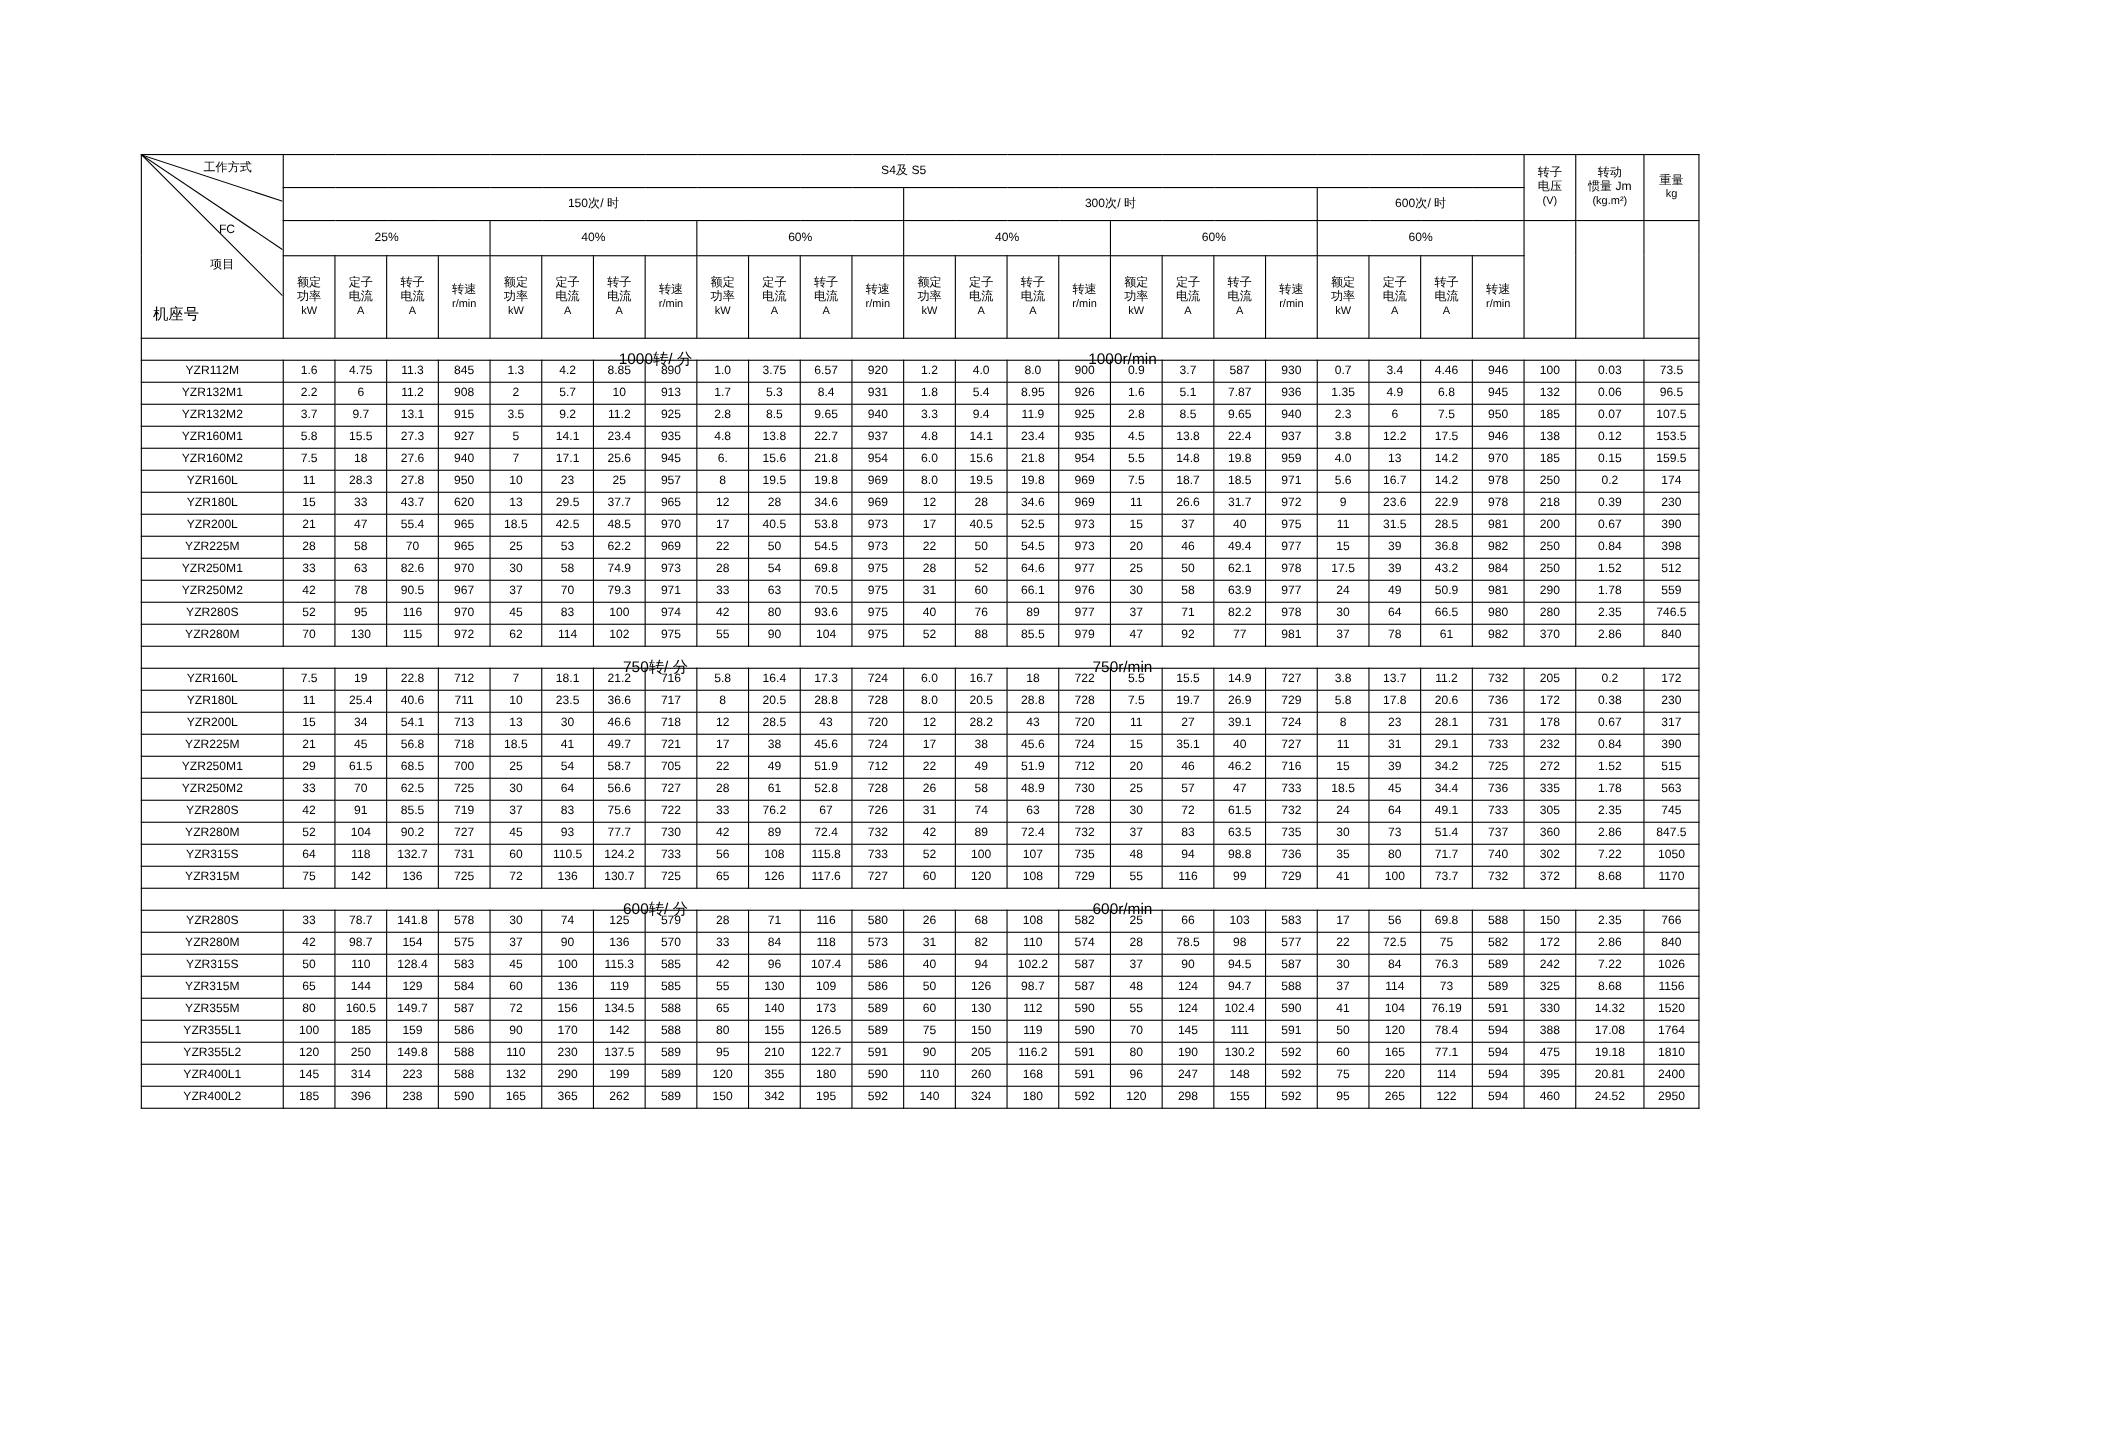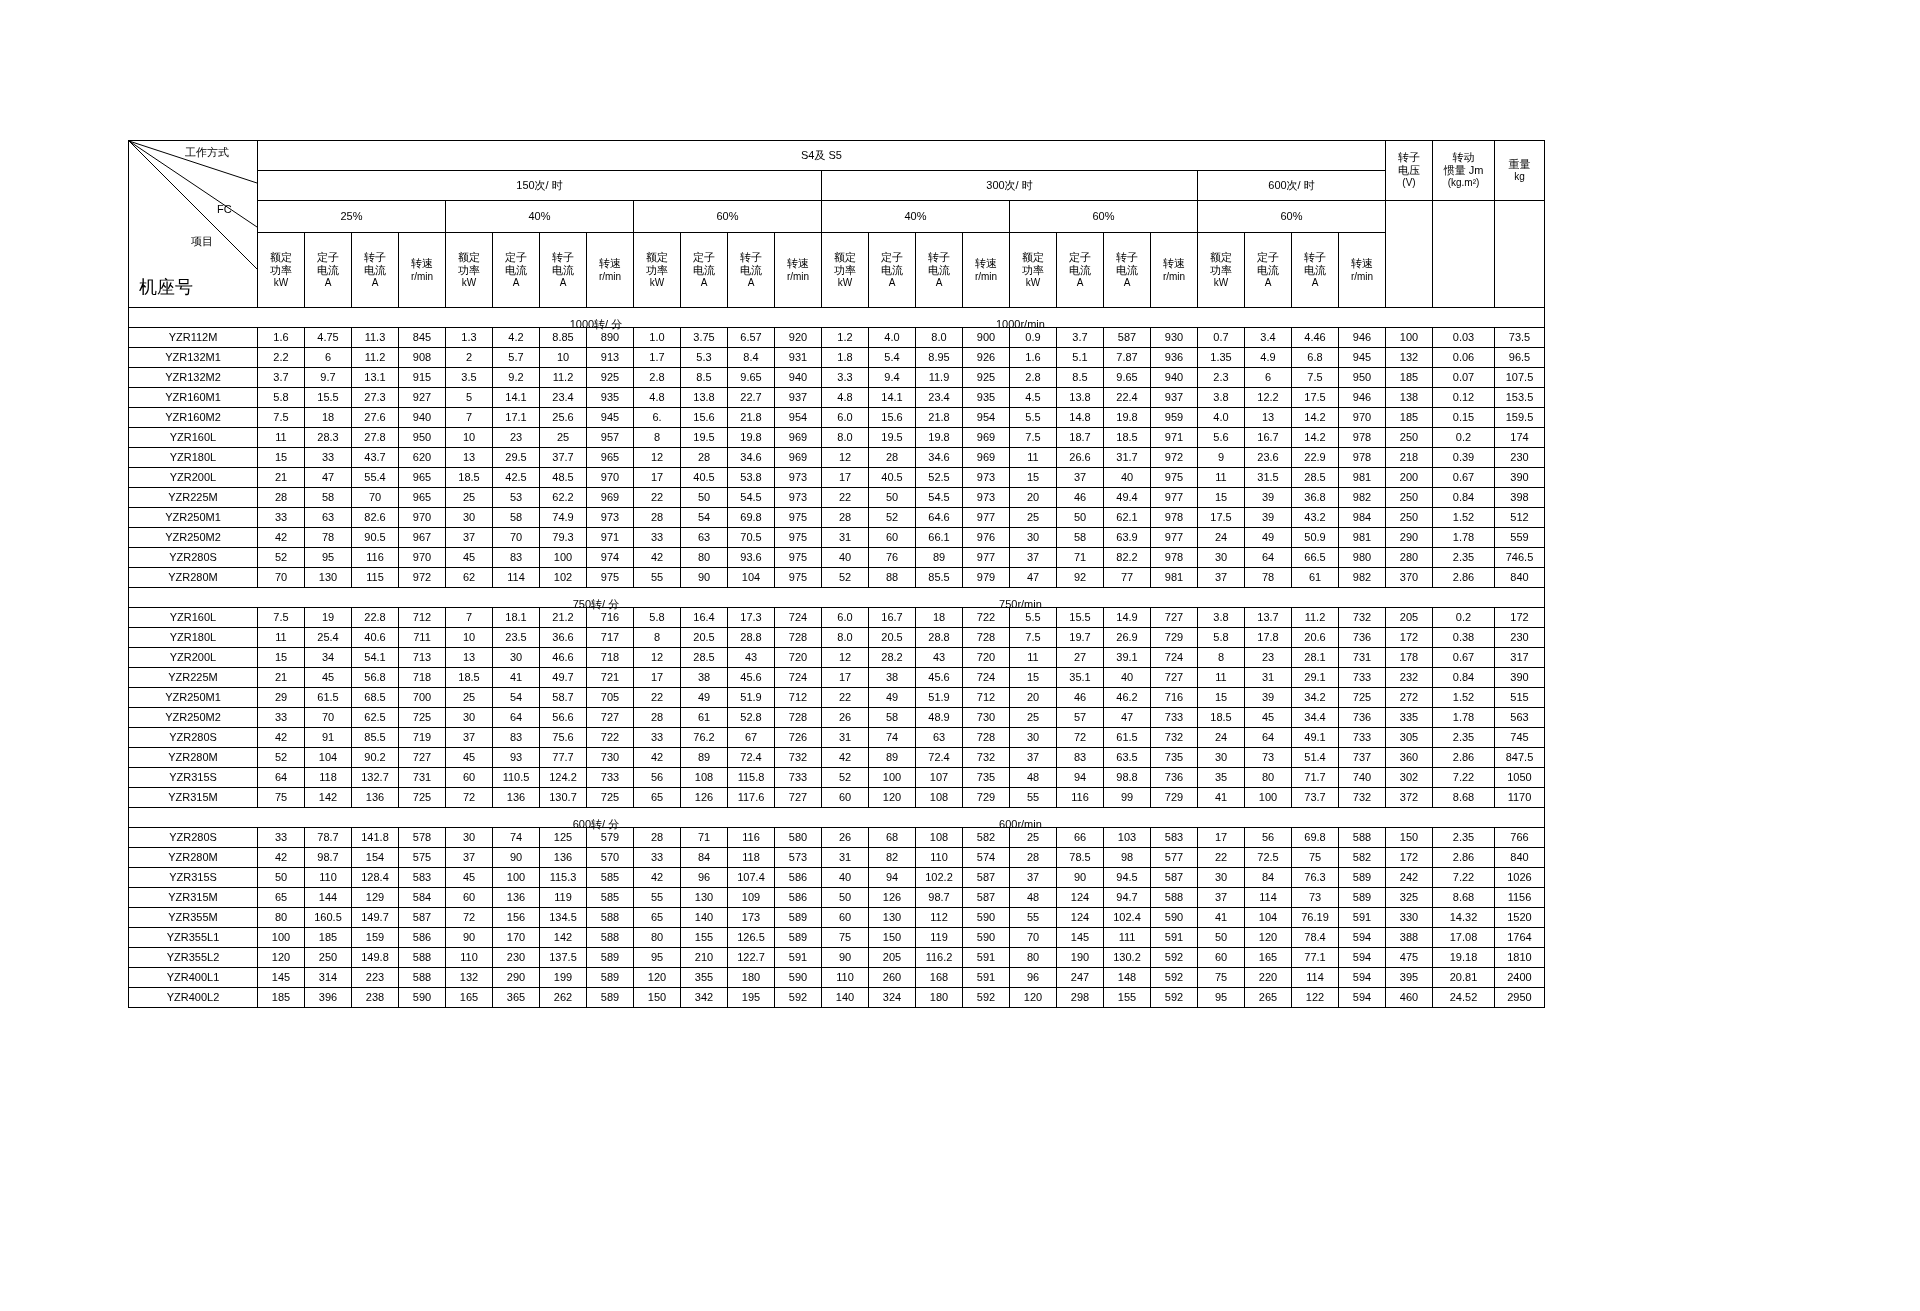--- a/index.html
+++ b/index.html
@@ -52,28 +52,28 @@
     padding: 0;
     overflow: hidden;
   }
   .corner svg { position: absolute; left: 0; top: 0; }
   .corner .lbl {
     position: absolute;
     font-size: 11px;
     white-space: nowrap;
   }
   .corner .lbl-mode { left: 56px; top: 5px; }
-  .corner .lbl-fc   { left: 88px; top: 62px; }
+  .corner .lbl-fc   { left: 70px; top: 62px; }
   .corner .lbl-item { left: 62px; top: 94px; }
-  .corner .lbl-base { left: 10px; top: 136px; font-size: 18px; }
+  .corner .lbl-base { left: 10px; top: 136px; font-size: 14px; }
 
   .two-line { font-size: 11px; line-height: 1.2; }
   .two-line span { display: block; }
   .unit { font-size: 10px; }
-  .grp-cell { font-size: 11px; position: relative; }
+  .grp-cell { font-size: 14px; position: relative; }
   .grp-cell .left-lbl {
     position: absolute;
     left: 33%;
     transform: translateX(-50%);
   }
   .grp-cell .right-lbl {
     position: absolute;
     left: 63%;
     transform: translateX(-50%);
     text-align: center;

